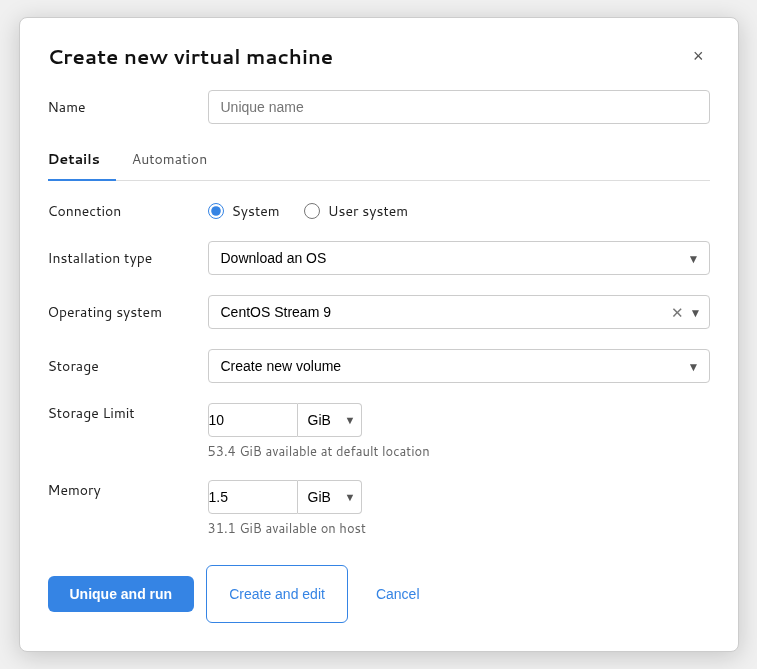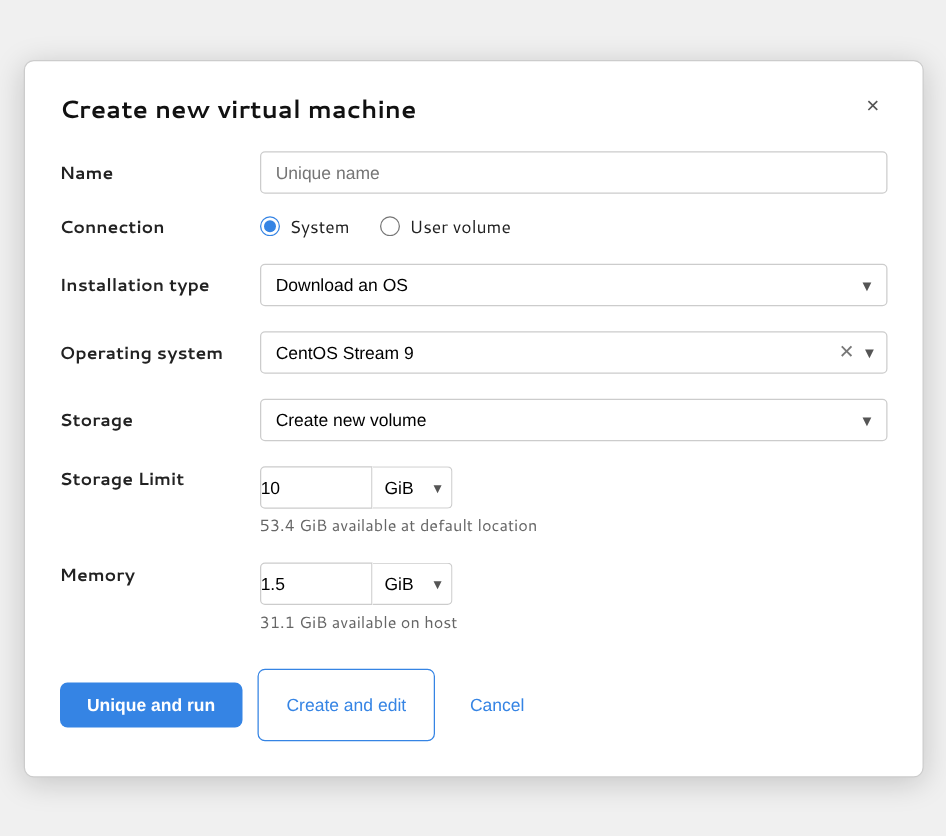--- a/index.html
+++ b/index.html
@@ -18,21 +18,21 @@
       border: 1px solid #ccc;
       border-radius: 8px;
       width: 720px;
       padding: 24px 28px 28px 28px;
       position: relative;
       box-shadow: 0 4px 24px rgba(0,0,0,0.18);
     }
     .dialog-header {
       display: flex;
       justify-content: space-between;
-      align-items: flex-start;
+      align-items: center;
       margin-bottom: 20px;
     }
     .dialog-title {
       font-size: 20px;
       font-weight: 600;
       color: #111;
     }
     .close-btn {
       background: none;
       border: none;
@@ -41,21 +41,21 @@
       color: #555;
       line-height: 1;
       padding: 2px 6px;
     }
     .name-row {
       display: flex;
       align-items: center;
       margin-bottom: 16px;
     }
     .field-label {
-      font-weight: 700;
+      font-weight: 400;
       width: 160px;
       flex-shrink: 0;
     }
     .name-input {
       flex: 1;
       border: 1px solid #ccc;
       border-radius: 4px;
       padding: 8px 12px;
       font-size: 14px;
       color: #aaa;
@@ -258,31 +258,39 @@
   <div class="dialog-header">
     <span class="dialog-title">Create new virtual machine</span>
     <button class="close-btn">×</button>
   </div>
 
   <div class="name-row">
     <span class="field-label">Name</span>
     <input class="name-input" type="text" value="" placeholder="Unique name" style="">
   </div>
 
+  <div class="tabs">
+    <div class="tab active">
+      <span>Details</span>
+    </div>
+    <div class="tab">
+      <span>Automation</span>
+    </div>
+  </div>
 
   <div class="connection-row">
     <span class="field-label">Connection</span>
     <div class="radio-group">
       <label class="radio-option">
         <input type="radio" class="radio-input" name="connection" checked="" style="">
         <span>System</span>
       </label>
       <label class="radio-option">
         <input type="radio" class="radio-input" name="connection" style="">
-        <span>User volume</span>
+        <span>User system</span>
       </label>
     </div>
   </div>
 
   <div class="form-row">
     <span class="field-label">Installation type</span>
     <div class="select-wrapper">
       <select class="select-field">
         <option>Download an OS</option>
         <option>Local install media (ISO image or CDROM)</option>

